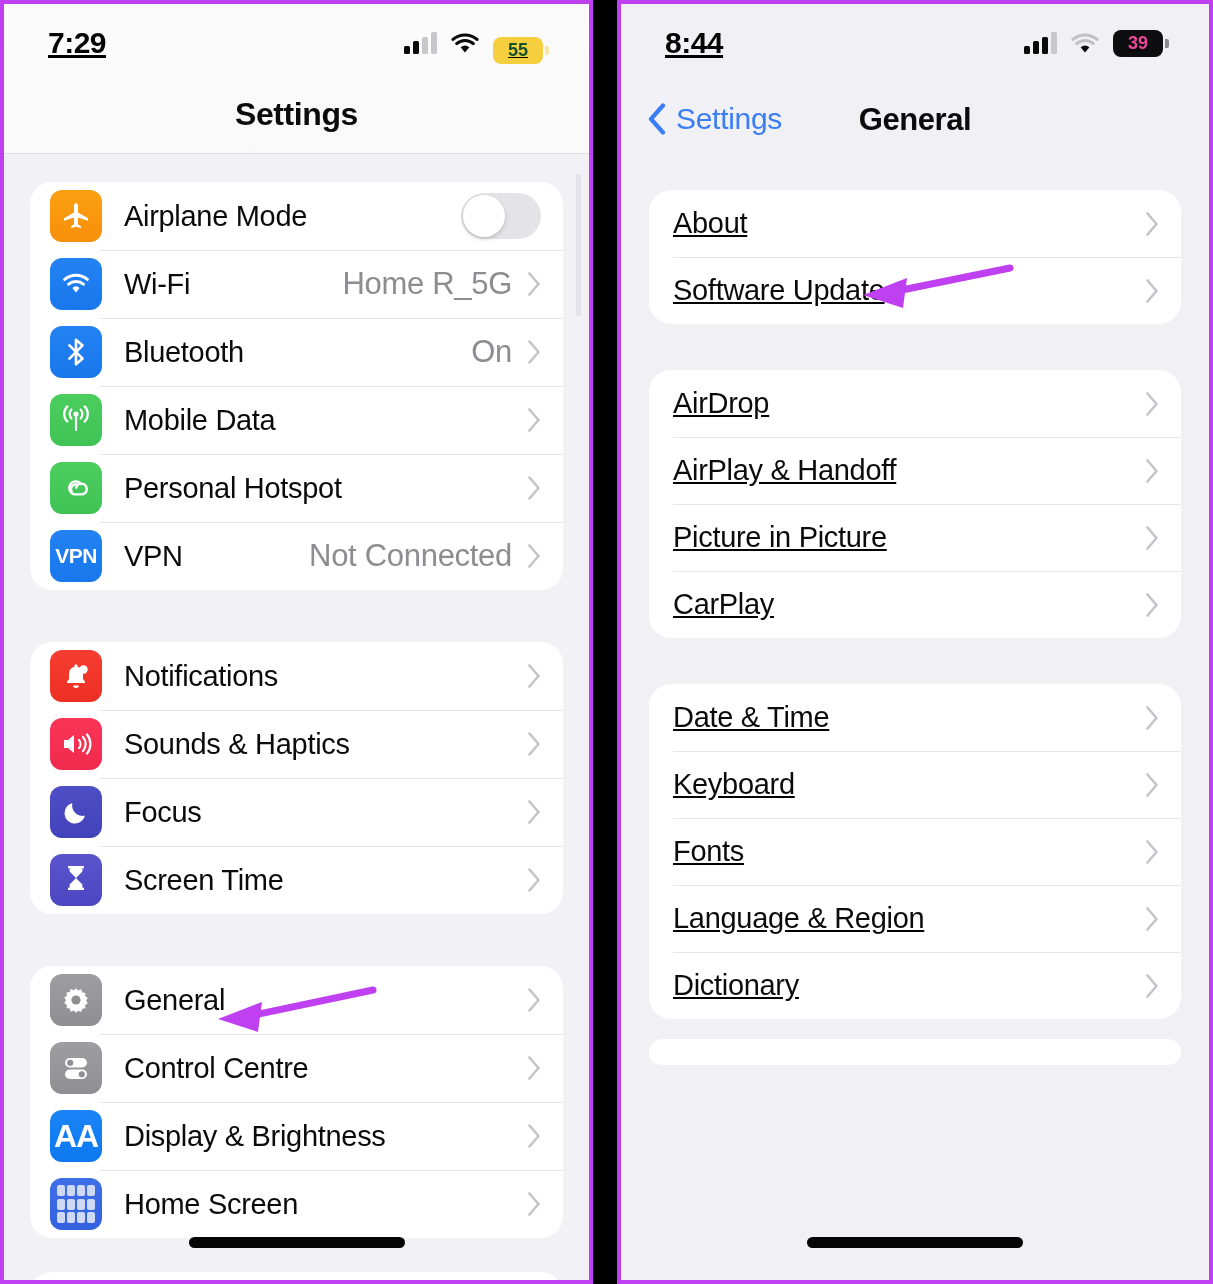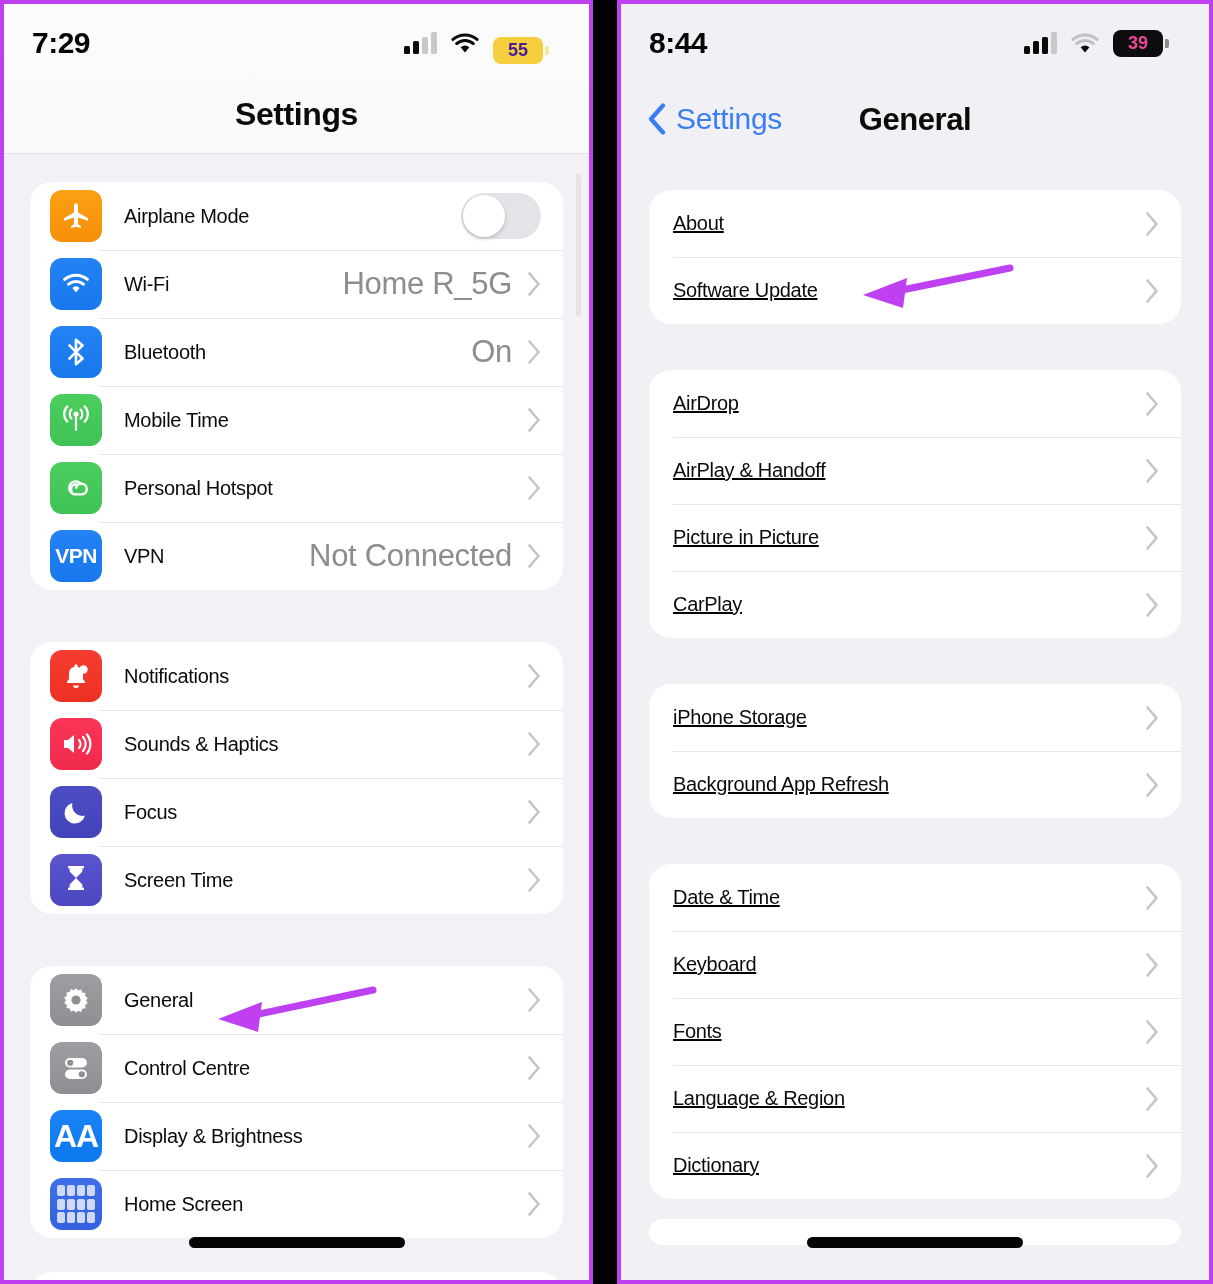--- a/index.html
+++ b/index.html
@@ -22,21 +22,21 @@
   }
   .panel-left  { width:595px; border-right-width:4px; }
   .panel-right { width:598px; border-left-width:4px; margin-left:24px; }
 
   .screen { position:relative; width:100%; height:100%; background:#f0f0f5; overflow:hidden; }
   .screen-left { background:#f1f1f6; }
 
   
   .statusbar {
     height:78px; display:flex; align-items:center;
-    justify-content:space-between; padding:0 46px 0 28px;
+    justify-content:space-between; padding:0 46px 0 44px;text-decoration:underline;
   }
   .sb-left-bg { background:linear-gradient(180deg,#fbfbfb 0%,#fafafa 100%); }
   .sb-time { font-size:30px; font-weight:700; letter-spacing:-0.5px; color:#050505; }
   .sb-right { display:flex; align-items:center; gap:14px; }
   .bars { display:flex; align-items:flex-end; gap:3px; height:22px; }
   .bars i { display:block; width:6px; border-radius:1.5px; background:#0a0a0a; }
   .bars i:nth-child(1){ height:8px; }
   .bars i:nth-child(2){ height:13px; }
   .bars i:nth-child(3){ height:17px; background:#c8c8cc; }
   .bars i:nth-child(4){ height:22px; background:#c8c8cc; }
@@ -44,21 +44,21 @@
   .wifi-ic { width:28px; height:21px; }
   .batt {
     min-width:50px; height:27px; border-radius:8px;
     display:flex; align-items:center; justify-content:center;
     font-size:18px; font-weight:700; padding:0 7px; position:relative;
   }
   .batt::after {
     content:""; position:absolute; right:-6px; top:9px;
     width:4px; height:9px; border-radius:0 2px 2px 0;
   }
-  .batt-yellow { background:#f5cf3d; color:#4c1d95;margin-top:14px; }
+  .batt-yellow { background:#f5cf3d; color:#14532d;margin-top:14px; }
   .batt-yellow::after { background:rgba(245,207,61,.45); }
   .batt-dark { background:#0d0d0f; color:#ec4899; }
   .batt-dark::after { background:rgba(13,13,15,.45); }
 
   
   .navbar-left {
     height:72px; position:relative;
     background:linear-gradient(180deg,#fafafa 0%,#f9f9fa 100%);
     border-bottom:1px solid #e0e0e4;
   }
@@ -94,21 +94,21 @@
   .row + .row::before {
     content:""; position:absolute; top:0; height:1px;
     background:#e6e6ea; left:70px; right:0;
   }
   .row-right + .row-right::before { left:24px; right:0; }
   .app-icon {
     width:52px; height:52px; border-radius:12px; flex:0 0 52px;
     margin-right:22px; display:flex; align-items:center; justify-content:center;
     color:#fff;
   }
-  .row-label { font-size:20px; color:#0b0b0b; letter-spacing:-0.3px; flex:1; }
+  .row-label { font-size:29px; color:#0b0b0b; letter-spacing:-0.3px; flex:1; }
   .row-value { font-size:31px; color:#8c8c91; letter-spacing:-0.3px; margin-right:16px; }
   .chev { width:13px; height:24px; flex:0 0 13px; }
 
   
   .toggle {
     width:80px; height:46px; border-radius:23px; background:#e4e4e8;
     position:relative; flex:0 0 80px; cursor:pointer;
   }
   .toggle .knob {
     position:absolute; top:2px; left:2px; width:42px; height:42px;
@@ -228,21 +228,21 @@
 
           <div class="row">
             <span class="app-icon ic-cell">
               <svg width="34" height="32" viewBox="0 0 34 32" fill="none" stroke="#fff" stroke-width="2.2" stroke-linecap="round">
                 <circle cx="17" cy="10" r="2.6" fill="#fff" stroke="none"></circle>
                 <path d="M17 12.6V26"></path>
                 <path d="M12.4 5.6a6.4 6.4 0 0 0 0 8.8M21.6 5.6a6.4 6.4 0 0 1 0 8.8"></path>
                 <path d="M8.4 2.4a10.6 10.6 0 0 0 0 15.2M25.6 2.4a10.6 10.6 0 0 1 0 15.2"></path>
               </svg>
             </span>
-            <span class="row-label">Mobile Time</span>
+            <span class="row-label">Mobile Data</span>
             <svg class="chev" viewBox="0 0 13 24">
                 <path d="M1.5 1.5 10.5 12l-9 10.5" stroke="#c4c4c9" stroke-width="2.6" fill="none" stroke-linecap="round" stroke-linejoin="round"></path>
               </svg>
           </div>
 
           <div class="row">
             <span class="app-icon ic-hotspot">
               <svg width="32" height="32" viewBox="0 0 32 32" fill="none" stroke="#fff" stroke-width="2.4" stroke-linecap="round">
                 <path d="M21 12a6.5 6.5 0 1 0-5.2 10.4h5.6a5.4 5.4 0 0 0 0-10.8c-2.6 0-4.6 1.8-5.2 4"></path>
                 <path d="M11.5 19.5a5 5 0 0 1 5-7.2"></path>
@@ -455,34 +455,20 @@
               </svg>
           </div>
           <div class="row row-right">
             <span class="row-label">CarPlay</span>
             <svg class="chev" viewBox="0 0 13 24">
                 <path d="M1.5 1.5 10.5 12l-9 10.5" stroke="#c4c4c9" stroke-width="2.6" fill="none" stroke-linecap="round" stroke-linejoin="round"></path>
               </svg>
           </div>
         </div>
 
-        <div class="group group-right">
-          <div class="row row-right">
-            <span class="row-label">iPhone Storage</span>
-            <svg class="chev" viewBox="0 0 13 24">
-                <path d="M1.5 1.5 10.5 12l-9 10.5" stroke="#c4c4c9" stroke-width="2.6" fill="none" stroke-linecap="round" stroke-linejoin="round"></path>
-              </svg>
-          </div>
-          <div class="row row-right">
-            <span class="row-label">Background App Refresh</span>
-            <svg class="chev" viewBox="0 0 13 24">
-                <path d="M1.5 1.5 10.5 12l-9 10.5" stroke="#c4c4c9" stroke-width="2.6" fill="none" stroke-linecap="round" stroke-linejoin="round"></path>
-              </svg>
-          </div>
-        </div>
 
         <div class="group group-right" style="margin-bottom:20px;">
           <div class="row row-right">
             <span class="row-label">Date &amp; Time</span>
             <svg class="chev" viewBox="0 0 13 24">
                 <path d="M1.5 1.5 10.5 12l-9 10.5" stroke="#c4c4c9" stroke-width="2.6" fill="none" stroke-linecap="round" stroke-linejoin="round"></path>
               </svg>
           </div>
           <div class="row row-right">
             <span class="row-label">Keyboard</span>

